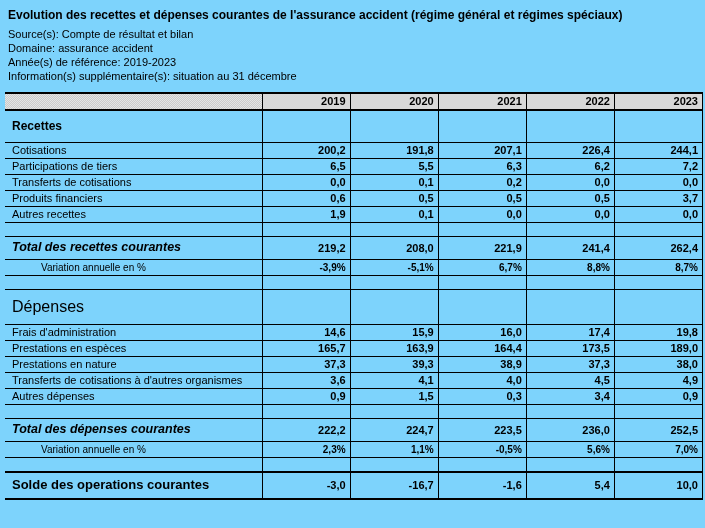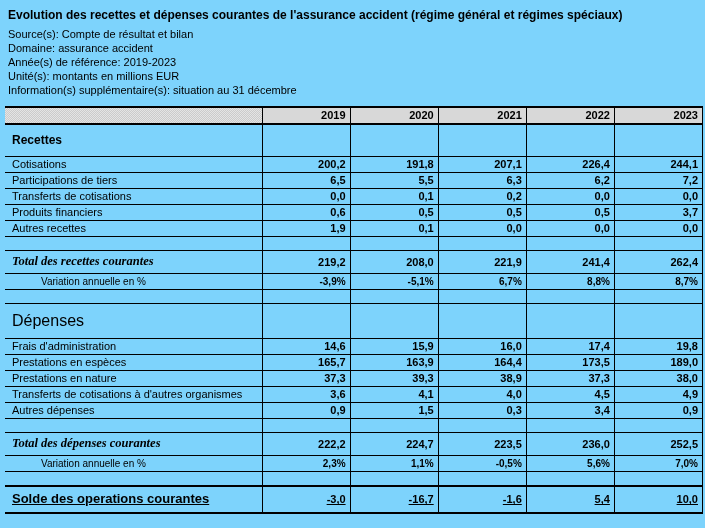--- a/index.html
+++ b/index.html
@@ -68,45 +68,43 @@
   tr.section td { height: 31px; }
   tr.section .label-cell { font-weight: bold; font-size: 12px; margin-left: 44px; }
   tr.section-tall td { height: 34px; }
 
   tr.data td { height: 15px; }
   tr.data .label-cell { font-size: 11px; }
 
   tr.spacer td { height: 13px; }
 
   tr.total td { height: 22px; }
-  tr.total .label-cell { font-weight: bold; font-style: italic; font-size: 12.5px; font-family: Liberation Serif, serif; }
+  tr.total .label-cell { font-weight: bold; font-style: italic; font-size: 12.5px; }
 
   tr.variation td { height: 15px; }
   tr.variation .label-cell { font-size: 10px; padding-left: 36px; }
   tr.variation .num { font-size: 10px; }
 
   tr.solde td {
     height: 25px;
     border-top: 2px solid #000;
     border-bottom: 2px solid #000;
-    text-decoration: underline;
   }
   tr.solde .label-cell { font-weight: bold; font-size: 13px; }
 </style>
 </head>
 <body>
 
 <div class="page">
   <div class="doc-header">
     <div class="doc-title">Evolution des recettes et dépenses courantes de l'assurance accident (régime général et régimes spéciaux)</div>
     <div class="meta-lines">
         <div class="meta-line">Source(s): Compte de résultat et bilan</div>
         <div class="meta-line">Domaine: assurance accident</div>
         <div class="meta-line">Année(s) de référence: 2019-2023</div>
-        <div class="meta-line">Unité(s): montants en millions EUR</div>
         <div class="meta-line">Information(s) supplémentaire(s): situation au 31 décembre</div>
       </div>
   </div>
 
   <div class="table-wrap">
     <table>
       <colgroup>
         <col class="c-label">
         <col>
           <col>

